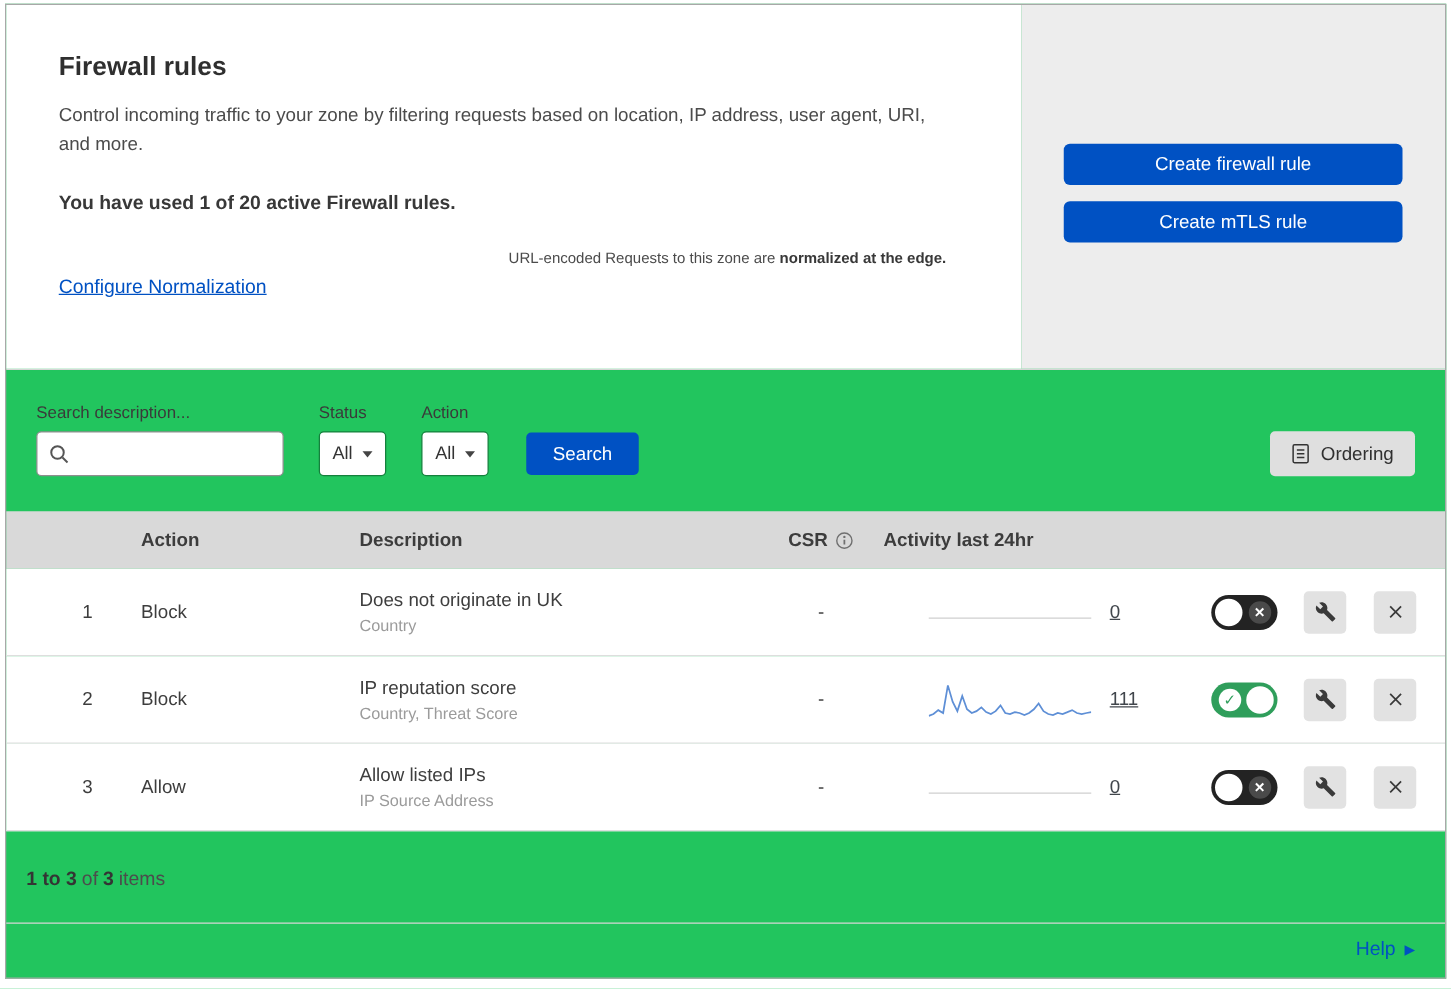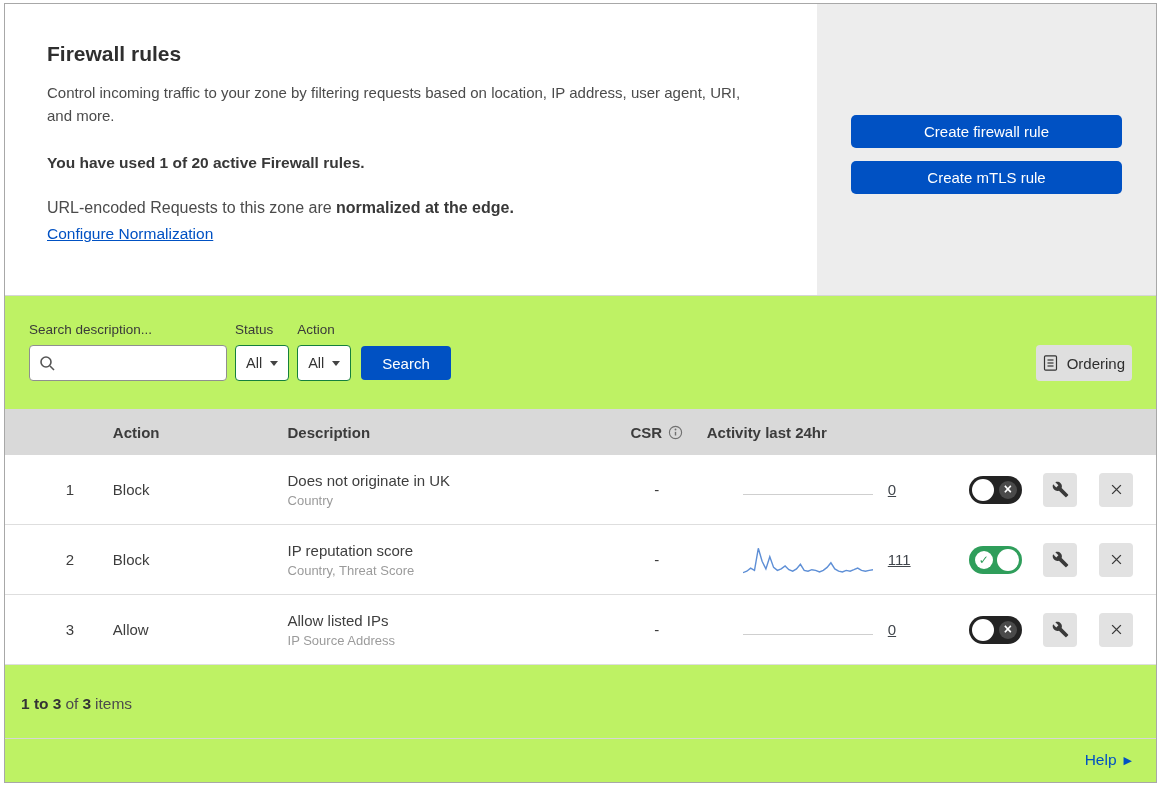--- a/index.html
+++ b/index.html
@@ -1,47 +1,47 @@
 <!DOCTYPE html>
 <html style="--primary: #0051c3; --toggle_on: #2f9e5b; --sparkline: #5e8fd6;"><head>
 <meta charset="utf-8">
 <style>
   * { box-sizing: border-box; }
   html,body { margin:0; padding:0; background:#fff; }
   body { font-family:"Liberation Sans","DejaVu Sans",sans-serif; color:#3d3d3d; }
-  .page { width:1153px; margin:3px auto; border:1px solid #a8a8a8; background:#bef264; }
+  .page { width:1153px; margin:3px auto; border:1px solid #a8a8a8; background:#22c55e; }
 
   
   .top { display:flex; min-height:292px; border-bottom:1px solid #d6d6d6; }
   .top-left { width:812px; padding:38px 60px 30px 42px; background:#fff; }
   .page-title { font-size:21px; font-weight:600; color:#2f2f2f; margin:0 0 15px; }
   .page-desc { font-size:15px; line-height:1.55; color:#4b4b4b; margin:0 0 26px; max-width:705px; }
   .usage-line { font-size:15.5px; font-weight:700; color:#383838; margin:0 0 27px; }
-  .norm-line { font-size:16px; color:#4b4b4b; margin:0 0 8px; }
+  .norm-line { font-size:12px; color:#4b4b4b; margin:0 0 8px;text-align:right; }
   .norm-line b { color:#383838; }
   .cfg-link { font-size:15.5px; color:var(--primary,#0051c3); text-decoration:underline; cursor:pointer; display:inline-block; }
   .top-right { flex:1; background:#ededed; padding-top:111px; display:flex; flex-direction:column; align-items:center; gap:13px; }
   .btn-primary { width:271px; height:33px; background:var(--primary,#0051c3); color:#fff; font-size:15px;
                  border:none; border-radius:5px; cursor:pointer; font-family:Liberation Sans, sans-serif; }
 
   
-  .filters { display:flex; align-items:flex-end; padding:26px 24px 28px; gap:8px; }
+  .filters { display:flex; align-items:flex-end; padding:26px 24px 28px; gap:28px; }
   .fgroup { display:flex; flex-direction:column; }
   .flabel { font-size:13.5px; color:#3a3a3a; margin-bottom:8px; }
   .search-box { position:relative; width:198px; }
   .search-box input { width:100%; height:36px; border:1px solid #8f8f8f; border-radius:4px;
                       padding:0 8px 0 34px; font-size:14px; font-family:inherit; }
   .search-box svg { position:absolute; left:10px; top:10px; }
   .select { height:36px; border:1px solid #15803d; border-radius:4px; background:#fff; display:flex;
             align-items:center; gap:8px; padding:0 10px; font-size:14.5px; color:#333; cursor:pointer; }
   .caret { width:0; height:0; border-left:4px solid transparent; border-right:4px solid transparent; border-top:5px solid #444; }
   .btn-search { height:34px; padding:0 21px; background:var(--primary,#0051c3); color:#fff; border:none;
                 border-radius:4px; font-size:15px; cursor:pointer; font-family:inherit; margin:0 0 1px 2px; }
   .spacer { flex:1; }
-  .btn-ordering { height:36px; padding:0 7px; background:#dfdfdf; border:none; border-radius:4px;
+  .btn-ordering { height:36px; padding:0 17px; background:#dfdfdf; border:none; border-radius:4px;
                   display:flex; align-items:center; gap:9px; font-size:15px; color:#2f2f2f; cursor:pointer; font-family:inherit; }
 
   
   .thead { display:flex; align-items:center; height:46px; background:#d9d9d9; font-weight:700;
            font-size:15px; color:#3c3c3c; padding:0 10px 0 22px; }
   .trow  { display:flex; align-items:center; height:70px; border-bottom:1px solid #dedede;
            padding:0 10px 0 22px; font-size:15px; background:#fff; }
   .c-num { width:86px; text-align:center; }
   .c-action { width:175px; }
   .c-desc { width:320px; }

